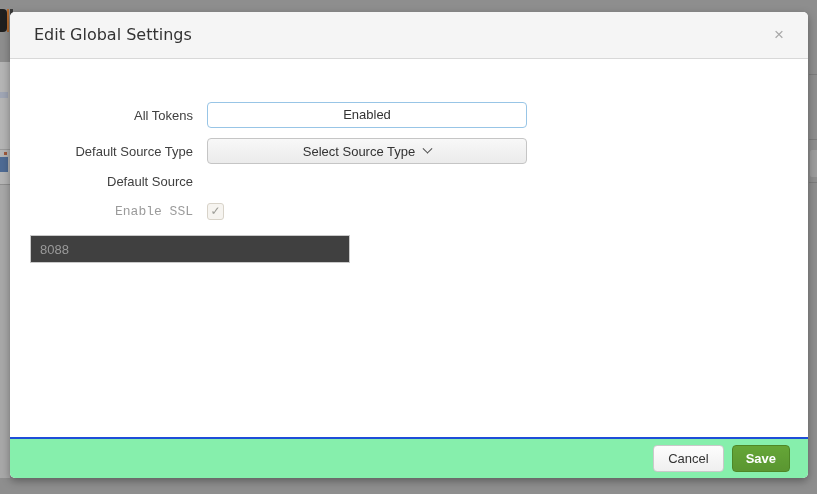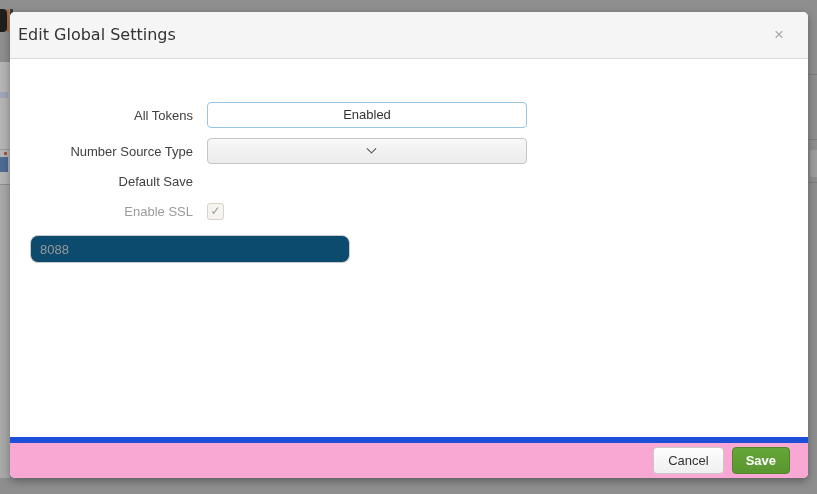--- a/index.html
+++ b/index.html
@@ -33,36 +33,36 @@
     position:absolute; left:10px; top:12px; width:798px; height:466px;
     background:#fff; border-radius:5px;
     box-shadow:0 3px 9px rgba(0,0,0,.35);
   }
   .modal-header {
     height:47px; background:#f5f5f5; border-bottom:1px solid #d8d8d8;
     border-radius:5px 5px 0 0; position:relative;
   }
   .modal-title {
     font-family:"DejaVu Sans", sans-serif;
-    font-size:16px; color:#333; line-height:46px; padding-left:8px;
+    font-size:16px; color:#333; line-height:46px; padding-left:24px;
   }
   .modal-close {
     position:absolute; right:20px; top:0; height:46px; line-height:46px;
     font-size:17px; color:#a9a9a9; cursor:pointer; padding:0 4px;
   }
   .modal-body {
     padding:43px 0 0 20px; height:378px; position:relative;
   }
 
   .form-row { display:flex; align-items:center; margin-bottom:10px; }
   .form-label {
     width:163px; margin-right:14px; text-align:right;
     font-size:13px; color:#404040;
   }
-  .form-label.disabled { color:#9b9b9b; }
+  .form-label.disabled { color:#9b9b9b;font-family:Liberation Mono, monospace; }
   .form-label sup { font-size:9px; }
   .control { width:320px; }
 
   
   .btn-group { display:flex; width:320px; height:26px;flex-direction:column; }
   .seg-btn {
     flex:1; font-size:13px; color:#333; text-align:center; line-height:24px;
     cursor:pointer;
     background:linear-gradient(#f8f8f8,#ebebeb);
     border:1px solid #c8c8c8;
@@ -90,33 +90,33 @@
 
   
   .checkbox {
     width:17px; height:17px; background:#f6f4f0;
     border:1px solid #d8d3c9; border-radius:3px;
     color:#9c9c96; font-size:12px; line-height:15px; text-align:center;
   }
 
   
   .text-input {
-    width:320px; height:28px; border:1px solid #c9c9c9; border-radius:8px;
-    background:#0c4a6e; color:#9a9a9a; font-size:13px; padding:0 9px;
+    width:320px; height:28px; border:1px solid #c9c9c9; border-radius:0;
+    background:#404040; color:#9a9a9a; font-size:13px; padding:0 9px;
     font-family:"Liberation Sans", sans-serif;
   }
 
   
   .row-index { margin-bottom:12px; }
   .row-ssl { margin-bottom:14px; height:20px; }
 
   
   .modal-footer {
     position:absolute; left:0; right:0; bottom:0; height:41px;
-    background:#f9a8d4; border-top:6px solid #1d4ed8;
+    background:#86efac; border-top:2px solid #1d4ed8;
     border-radius:0 0 5px 5px;
     display:flex; align-items:center; justify-content:flex-end;
     padding-right:18px; gap:8px;
   }
   .btn {
     height:27px; font-size:13px; border-radius:4px; cursor:pointer;
     font-family:"Liberation Sans", sans-serif;
   }
   .btn-cancel {
     padding:0 14px; color:#333;
@@ -157,28 +157,29 @@
   <div class="modal-body">
 
     <div class="form-row">
       <div class="form-label">All Tokens</div>
       <div class="control btn-group">
         <div class="seg-btn first selected">Enabled</div>
       </div>
     </div>
 
     <div class="form-row">
-      <div class="form-label">Number Source Type</div>
+      <div class="form-label">Default Source Type</div>
       <div class="control dropdown">
+        <span>Select Source Type</span>
         <span class="chevron"></span>
       </div>
     </div>
 
     <div class="form-row row-index">
-      <div class="form-label">Default Save</div>
+      <div class="form-label">Default Source</div>
     </div>
 
     <div class="form-row row-ssl">
       <div class="form-label disabled">Enable SSL</div>
       <div class="control">
         <div class="checkbox">✓</div>
       </div>
     </div>
 
     <div class="form-row">

